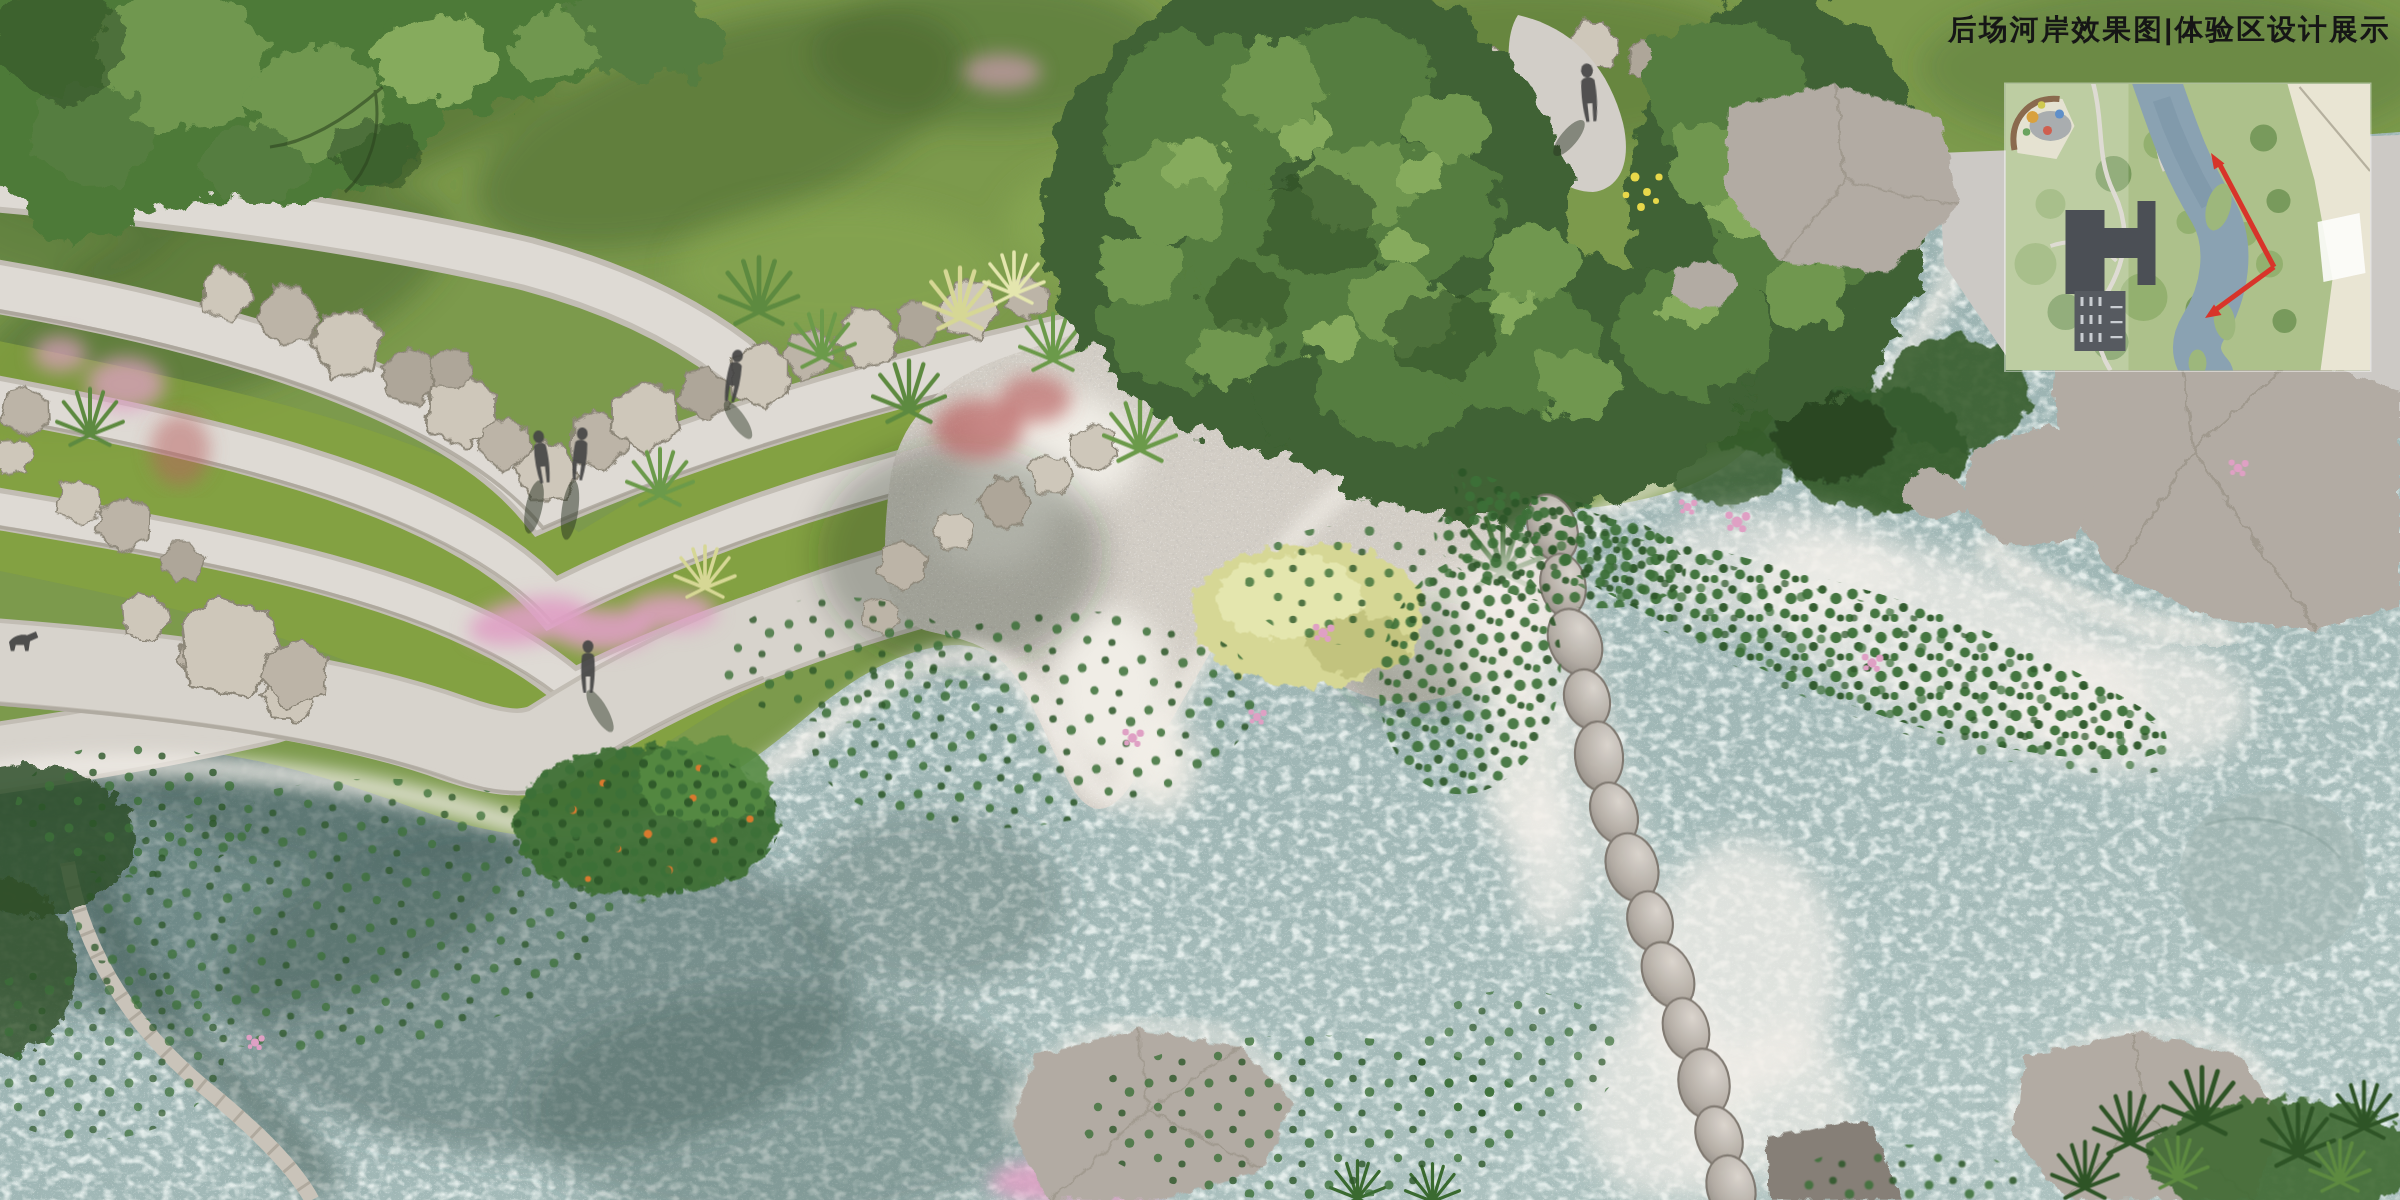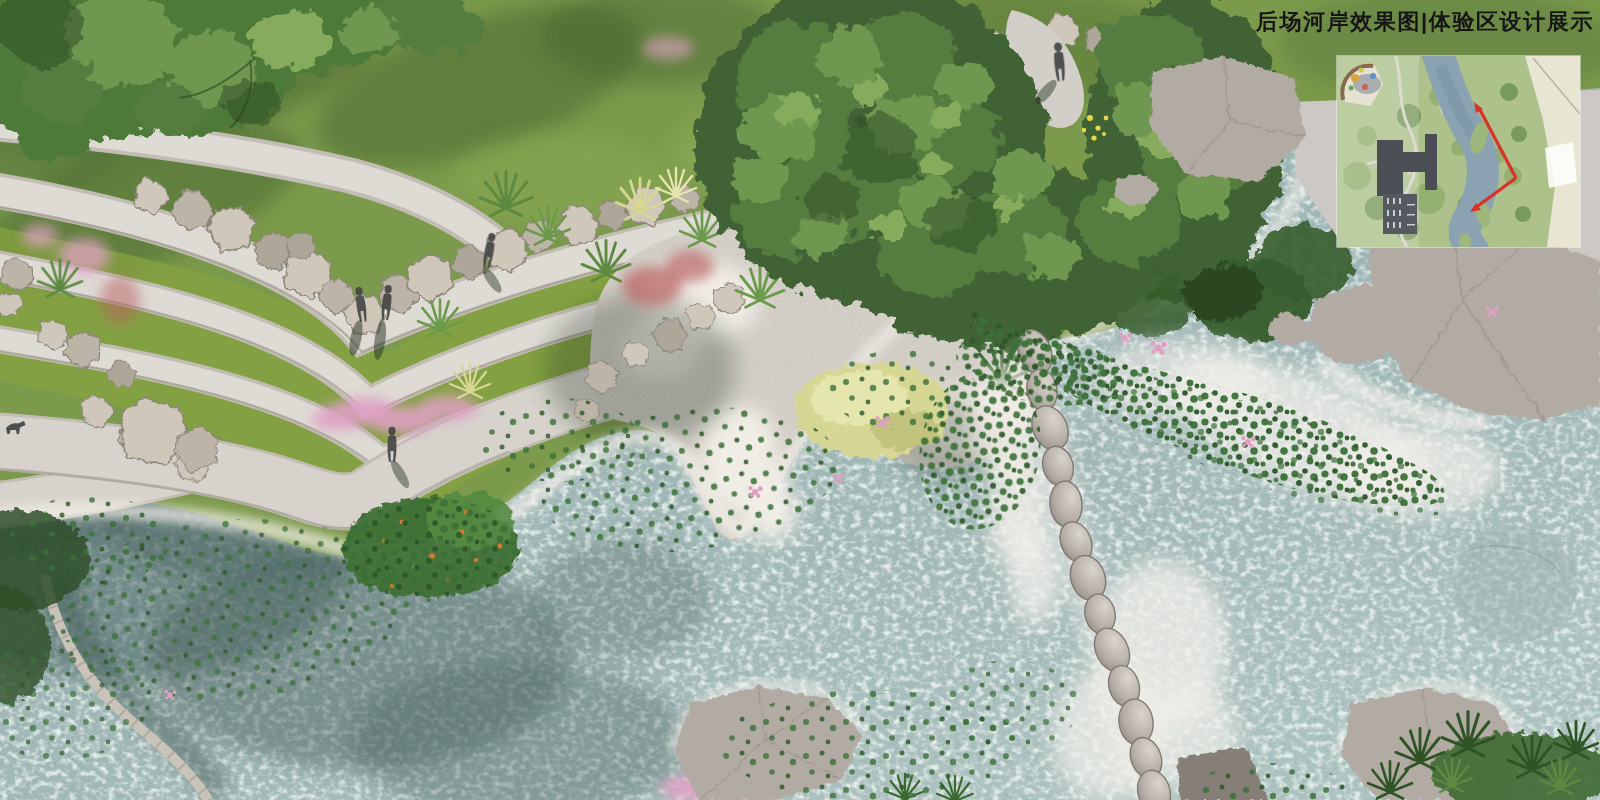--- a/index.html
+++ b/index.html
@@ -1,20 +1,20 @@
 <!DOCTYPE html>
 <html style="--c-lawn: #7c9a4c; --c-lawn-shadow: #41602d; --c-lawn-bright: #8fb055; --c-grass-strip: #85a33f; --c-canopy: #3f6234; --c-canopy-mid: #557d3f; --c-canopy-light: #6f9750; --c-canopy-xlight: #86ab5d; --c-canopy-deep: #2d4a24; --c-topleft-tree: #4e7a39; --c-path: #dedad4; --c-path-edge: #c2bdb4; --c-path-wide: #d7d3cc; --c-wall-line: #a39c91; --c-rock-a: #cec7ba; --c-rock-b: #bcb4a7; --c-rock-c: #aea699; --c-rock-line: #8d8779; --c-boulder-hi: #dad4cd; --c-boulder: #b2aba3; --c-boulder-lo: #867f77; --c-gravel: #d2cdc5; --c-sand: #f0ede6; --c-water: #9cb4b3; --c-water-light: #c3d5d1; --c-water-deep: #6d8a87; --c-water-shadow: #445f5b; --c-channel: #3f5853; --c-foam: #f2efe9; --c-pad: #3c7038; --c-pad-dark: #2c5628; --c-pink: #dfa0c4; --c-red-accent: #b96060; --c-orange: #d97a2e; --c-yellow-grass: #d6d795; --c-yellow-grass-hi: #e4e6ae; --c-shrub: #365c2d; --c-figure: #454545; --c-shadow: #26301f; --c-title: #161616; --c-inset-bg: #adc18b; --c-inset-tree: #8fae6b; --c-inset-tree-dark: #6f9454; --c-inset-river: #8aa2b2; --c-inset-river-dark: #7b94a6; --c-inset-island: #9db77c; --c-inset-path: #d6d3c9; --c-inset-building: #4b4f55; --c-inset-parking: #565a60; --c-inset-beige: #e9e5d3; --c-inset-white: #fdfdfb; --c-inset-brown: #8a6a4e; --c-play-orange: #d9a13e; --c-play-red: #cf5f4f; --c-play-blue: #5f8fc9; --c-play-yellow: #cfc94f; --c-play-green: #6aa35f; --c-arrow: #d8342a;"><head>
 <meta charset="utf-8">
 <style>
   html,body{margin:0;padding:0;background:#222;}
   .stage{position:relative;width:1600px;height:800px;overflow:hidden;
          background:#9cb4b3;font-family:"Liberation Sans",sans-serif;}
   .stage svg{display:block}
   .render-title{position:absolute;top:7px;right:6px;z-index:30;
-    font-size:22px;font-weight:bold;letter-spacing:1.6px;
+    font-size:19px;font-weight:bold;letter-spacing:1.6px;
     color:var(--c-title,#161616);white-space:nowrap;}
   .inset{position:absolute;left:1337px;top:56px;width:243px;height:191px;z-index:25;
     box-shadow:0 0 0 1px rgba(255,255,255,.45);}
 </style>
 </head>
 <body>
 
 <div class="stage">
 
 <svg width="1600" height="800" viewBox="0 0 1600 800">

